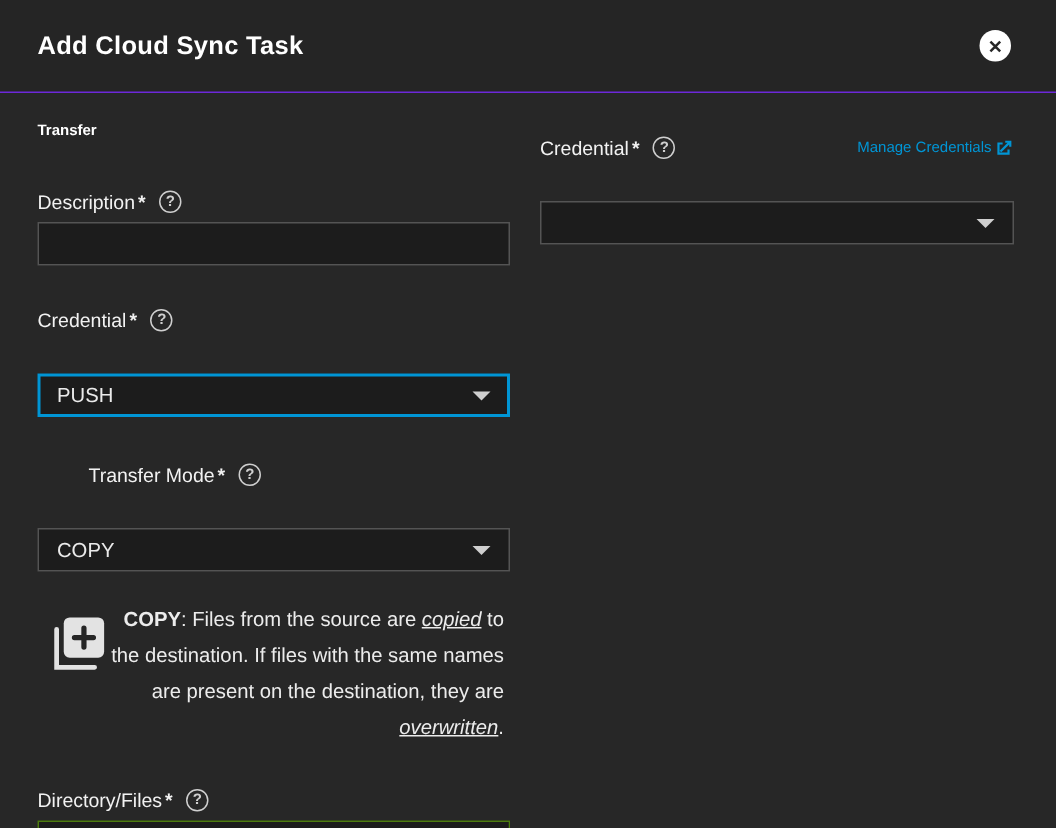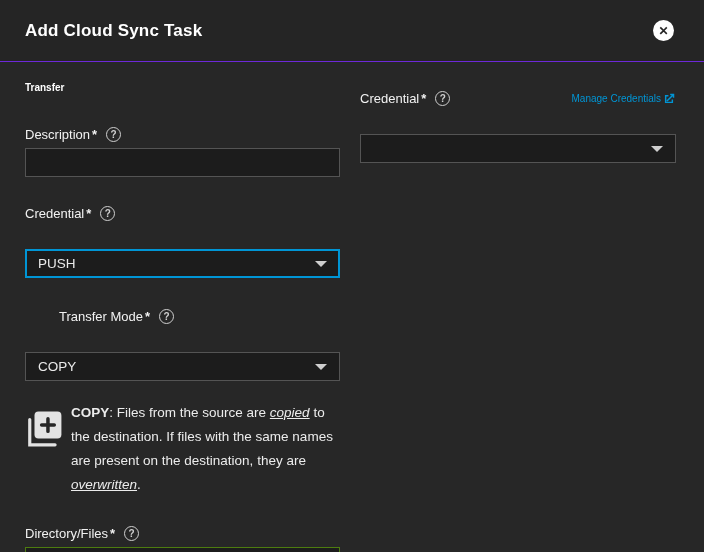--- a/index.html
+++ b/index.html
@@ -65,21 +65,21 @@
   }
   .select-box.focused { border: 2px solid #0095d5; padding: 0 11px; }
   .select-value { font-size: 13.5px; color: #eaeaea; }
   .dropdown-arrow {
     width: 0; height: 0;
     border-left: 6px solid transparent; border-right: 6px solid transparent;
     border-top: 6px solid #cfcfcf;
   }
 
   
-  .info-box { margin-top: 20px; display: flex; }
+  .info-box { margin-top: 20px; display: flex; text-align: right; }
   .info-icon { flex: 0 0 46px; padding-top: 6px; }
   .info-text {
     font-size: 13.5px; line-height: 24px; color: #ececec; width: 265px;
   }
   .info-text b { font-weight: bold; }
   .info-text .em { font-style: italic; text-decoration: underline; }
 
   
   .dir-label-row { }
   .dir-group { border: 1px solid #4d7c0f; background: #1c1c1c; }

